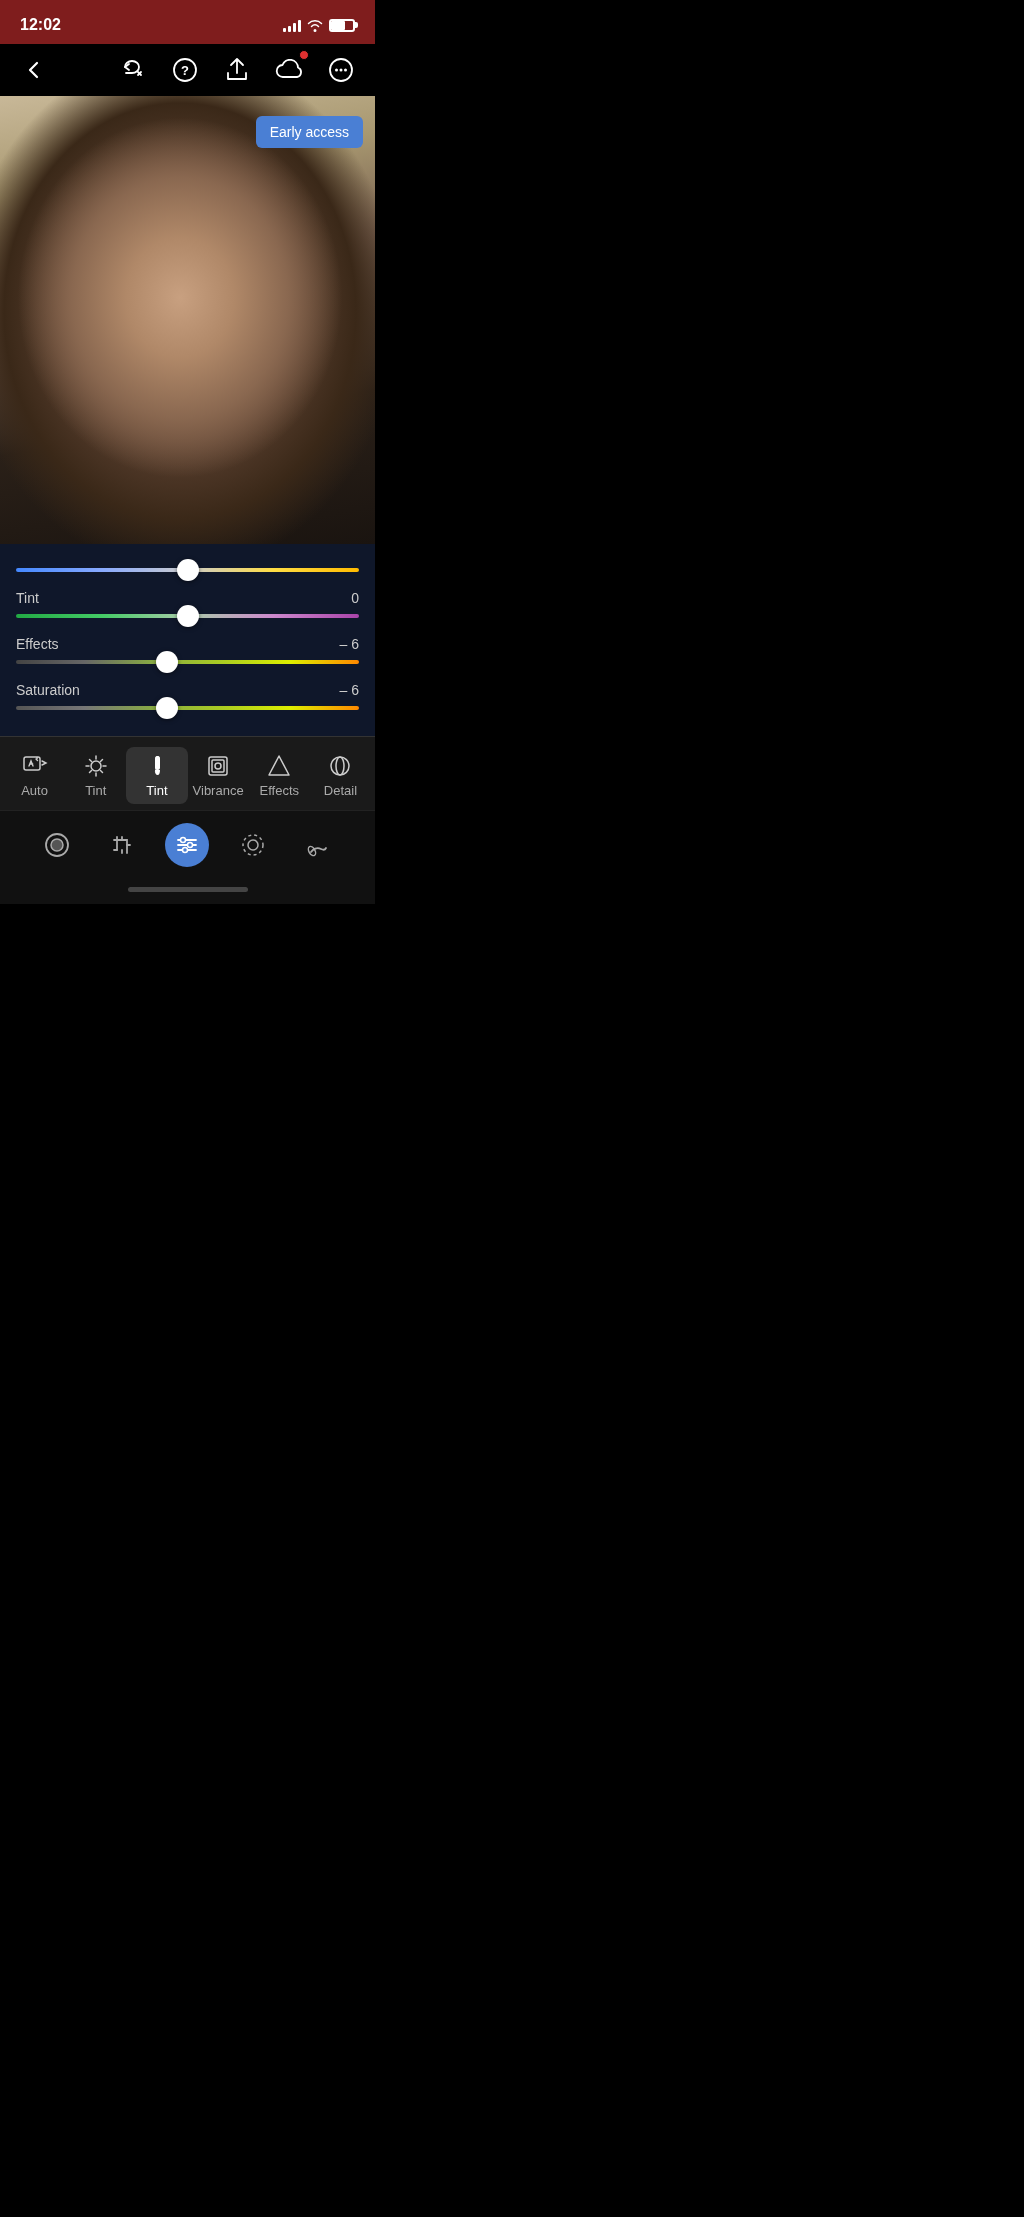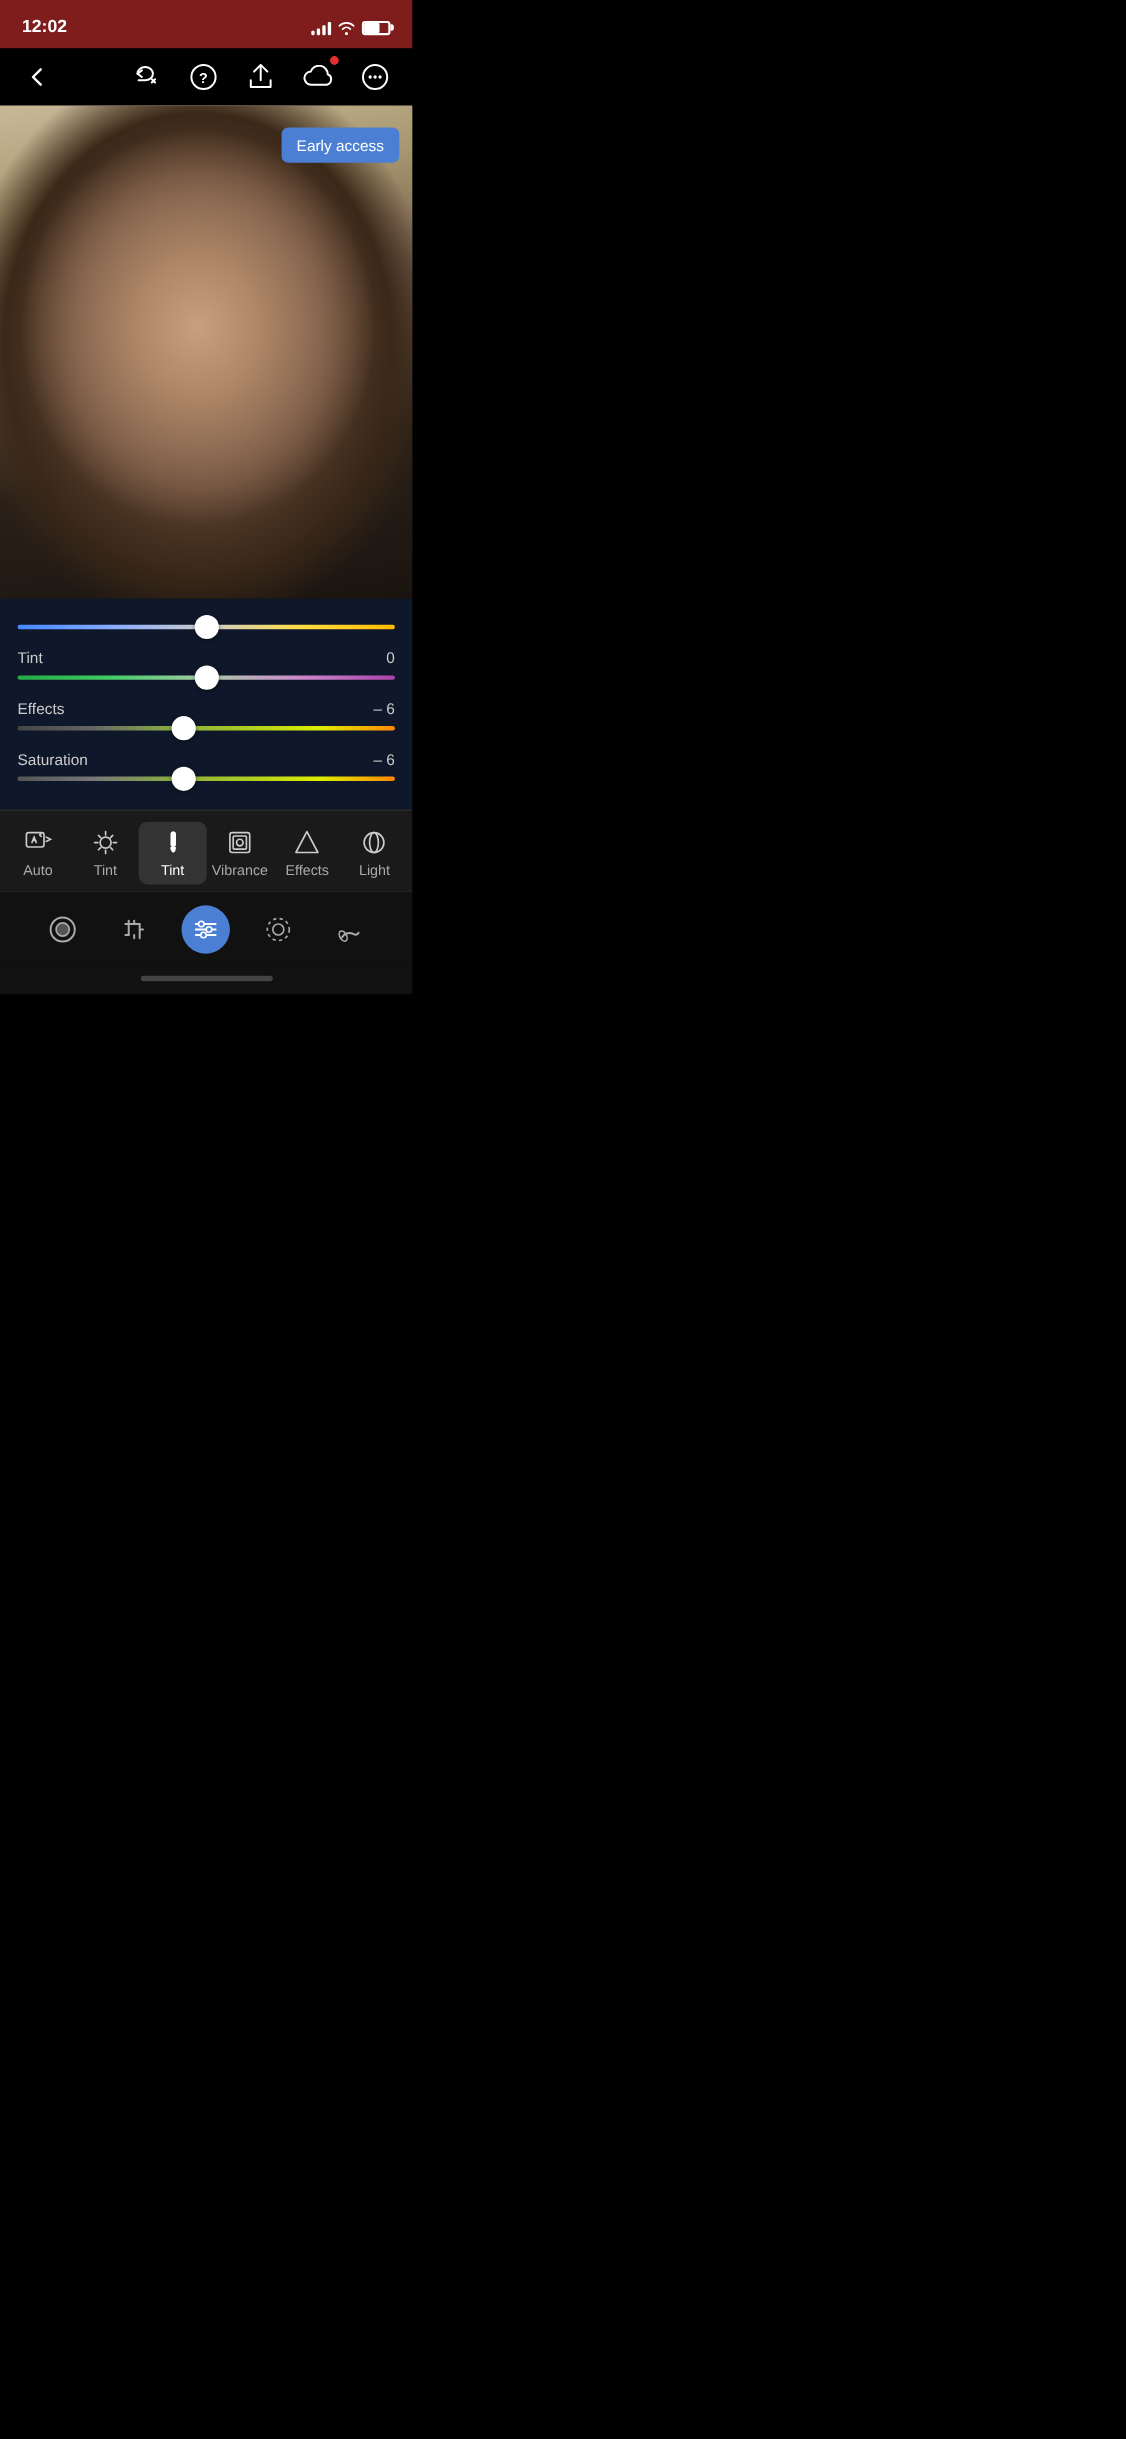--- a/index.html
+++ b/index.html
@@ -461,21 +461,21 @@
     <span class="tool-tab-label">Effects</span>
   </div>
 
   <div class="tool-tab">
     <span class="tool-tab-icon">
       <svg width="26" height="26" viewBox="0 0 26 26" fill="none">
         <circle cx="13" cy="13" r="9" stroke="#ccc" stroke-width="1.5" fill="none"></circle>
         <ellipse cx="13" cy="13" rx="4" ry="9" stroke="#ccc" stroke-width="1.5" fill="none"></ellipse>
       </svg>
     </span>
-    <span class="tool-tab-label">Light</span>
+    <span class="tool-tab-label">Detail</span>
   </div>
 
 </div>
 
 <div class="bottom-bar">
 
   <div class="bottom-action">
     <svg width="28" height="28" viewBox="0 0 28 28" fill="none">
       <circle cx="14" cy="14" r="11" stroke="#aaa" stroke-width="1.8" fill="none"></circle>
       <circle cx="14" cy="14" r="6" fill="#555"></circle>

